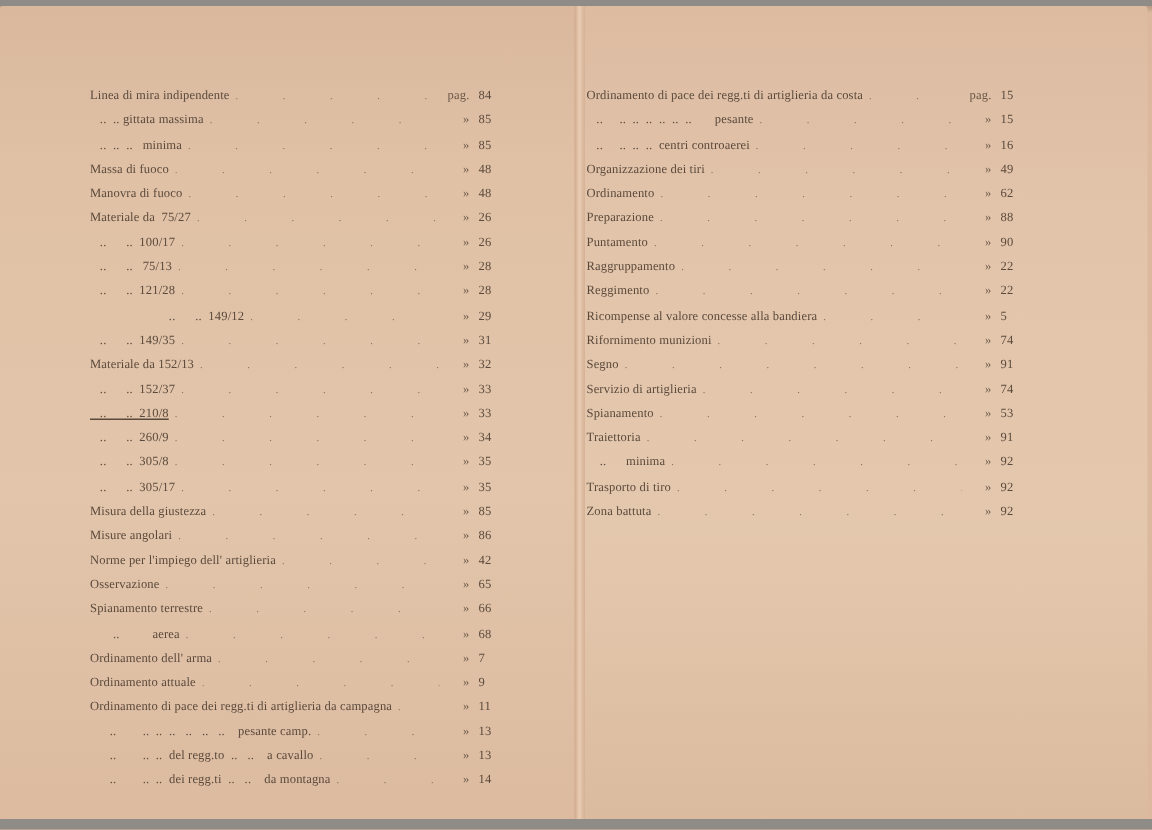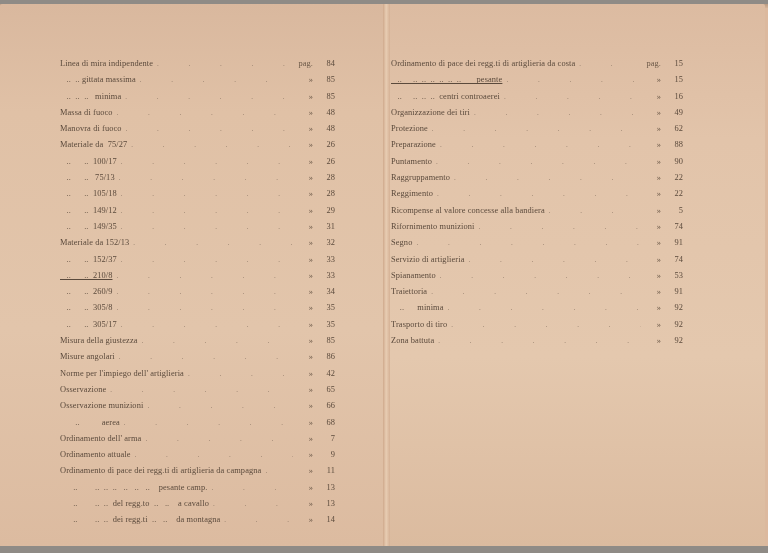--- a/index.html
+++ b/index.html
@@ -36,21 +36,21 @@
   .row {
     position: relative; height: 16.3px; line-height: 16.3px;
     display: flex; align-items: baseline; white-space: nowrap;
   }
   .entry { flex: 0 0 auto; padding-right: 4px; }
   .leader {
     flex: 1 1 auto; overflow: hidden; color: #8c7866;
     letter-spacing: 14px; font-size: 7px;
   }
   .pref { flex: 0 0 auto; width: 20px; text-align: right; color: #6b5847; padding-right: 6px; }
-  .num { flex: 0 0 auto; width: 16px; text-align: right; }
+  .num { flex: 0 0 auto; width: 16px; }
 </style>
 </head>
 <body>
 
 <div class="spread">
   <div class="topedge"></div>
   <div class="page left">
   </div>
   <div class="page right">
   </div>
@@ -99,27 +99,27 @@
     <span class="pref">»</span>
     <span class="num">26</span>
   </div>
       <div class="row">
     <span class="entry" style="white-space: pre;">   ..      ..   75/13</span>
     <span class="leader">. . . . . . . . . . . . . . . . . . . . . . . . . . . .</span>
     <span class="pref">»</span>
     <span class="num">28</span>
   </div>
       <div class="row">
-    <span class="entry" style="white-space: pre;">   ..      ..  105/18</span>
+    <span class="entry" style="white-space: pre;">   ..      ..  121/28</span>
     <span class="leader">. . . . . . . . . . . . . . . . . . . . . . . . . . . .</span>
     <span class="pref">»</span>
     <span class="num">28</span>
   </div>
       <div class="row">
-    <span class="entry" style="white-space: pre;">   ..      ..  149/12</span>
+    <span class="entry" style="white-space: pre; margin-left: 46px;">   ..      ..  149/12</span>
     <span class="leader">. . . . . . . . . . . . . . . . . . . . . . . . . . . .</span>
     <span class="pref">»</span>
     <span class="num">29</span>
   </div>
       <div class="row">
     <span class="entry" style="white-space: pre;">   ..      ..  149/35</span>
     <span class="leader">. . . . . . . . . . . . . . . . . . . . . . . . . . . .</span>
     <span class="pref">»</span>
     <span class="num">31</span>
   </div>
@@ -177,21 +177,21 @@
     <span class="pref">»</span>
     <span class="num">42</span>
   </div>
       <div class="row">
     <span class="entry" style="white-space: pre;">Osservazione</span>
     <span class="leader">. . . . . . . . . . . . . . . . . . . . . . . . . . . .</span>
     <span class="pref">»</span>
     <span class="num">65</span>
   </div>
       <div class="row">
-    <span class="entry" style="white-space: pre;">Osservazione munizioni</span>
+    <span class="entry" style="white-space: pre;">Spianamento terrestre</span>
     <span class="leader">. . . . . . . . . . . . . . . . . . . . . . . . . . . .</span>
     <span class="pref">»</span>
     <span class="num">66</span>
   </div>
       <div class="row">
     <span class="entry" style="white-space: pre;">       ..          aerea</span>
     <span class="leader">. . . . . . . . . . . . . . . . . . . . . . . . . . . .</span>
     <span class="pref">»</span>
     <span class="num">68</span>
   </div>
@@ -233,39 +233,39 @@
   </div>
     </div>
   <div class="index right" id="right-list">
       <div class="row">
     <span class="entry" style="white-space: pre;">Ordinamento di pace dei regg.ti di artiglieria da costa</span>
     <span class="leader">. . . . . . . . . . . . . . . . . . . . . . . . . . . .</span>
     <span class="pref">pag.</span>
     <span class="num">15</span>
   </div>
       <div class="row">
-    <span class="entry" style="white-space: pre; text-decoration: underline;">   ..     ..  ..  ..  ..  ..  ..       pesante</span>
+    <span class="entry" style="white-space: pre;">   ..     ..  ..  ..  ..  ..  ..       pesante</span>
     <span class="leader">. . . . . . . . . . . . . . . . . . . . . . . . . . . .</span>
     <span class="pref">»</span>
     <span class="num">15</span>
   </div>
       <div class="row">
     <span class="entry" style="white-space: pre;">   ..     ..  ..  ..  centri controaerei</span>
     <span class="leader">. . . . . . . . . . . . . . . . . . . . . . . . . . . .</span>
     <span class="pref">»</span>
     <span class="num">16</span>
   </div>
       <div class="row">
     <span class="entry" style="white-space: pre;">Organizzazione dei tiri</span>
     <span class="leader">. . . . . . . . . . . . . . . . . . . . . . . . . . . .</span>
     <span class="pref">»</span>
     <span class="num">49</span>
   </div>
       <div class="row">
-    <span class="entry" style="white-space: pre;">Protezione</span>
+    <span class="entry" style="white-space: pre;">Ordinamento</span>
     <span class="leader">. . . . . . . . . . . . . . . . . . . . . . . . . . . .</span>
     <span class="pref">»</span>
     <span class="num">62</span>
   </div>
       <div class="row">
     <span class="entry" style="white-space: pre; text-align: right;">Preparazione</span>
     <span class="leader">. . . . . . . . . . . . . . . . . . . . . . . . . . . .</span>
     <span class="pref">»</span>
     <span class="num">88</span>
   </div>

